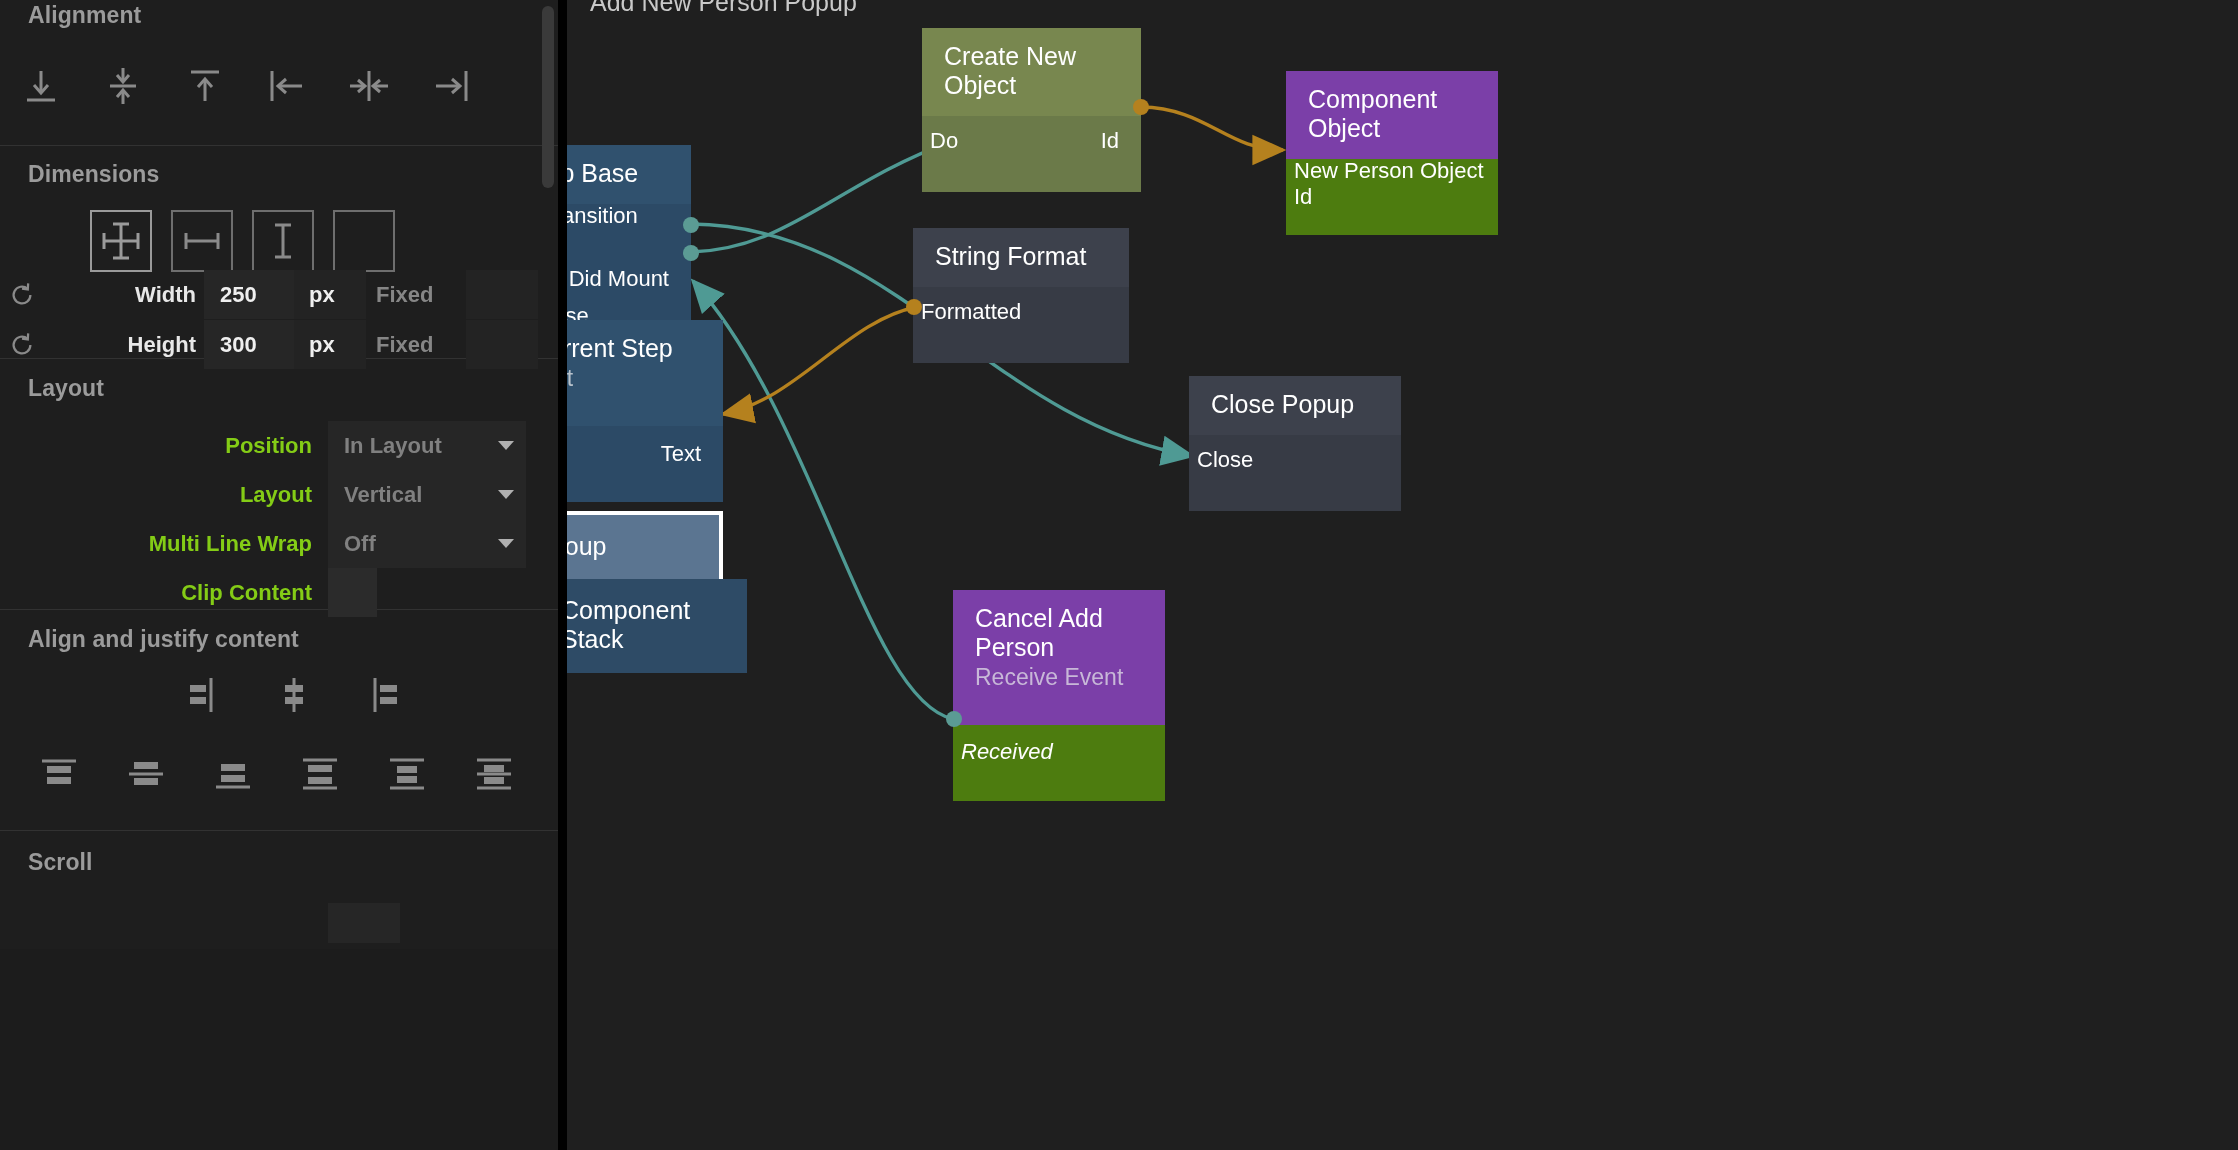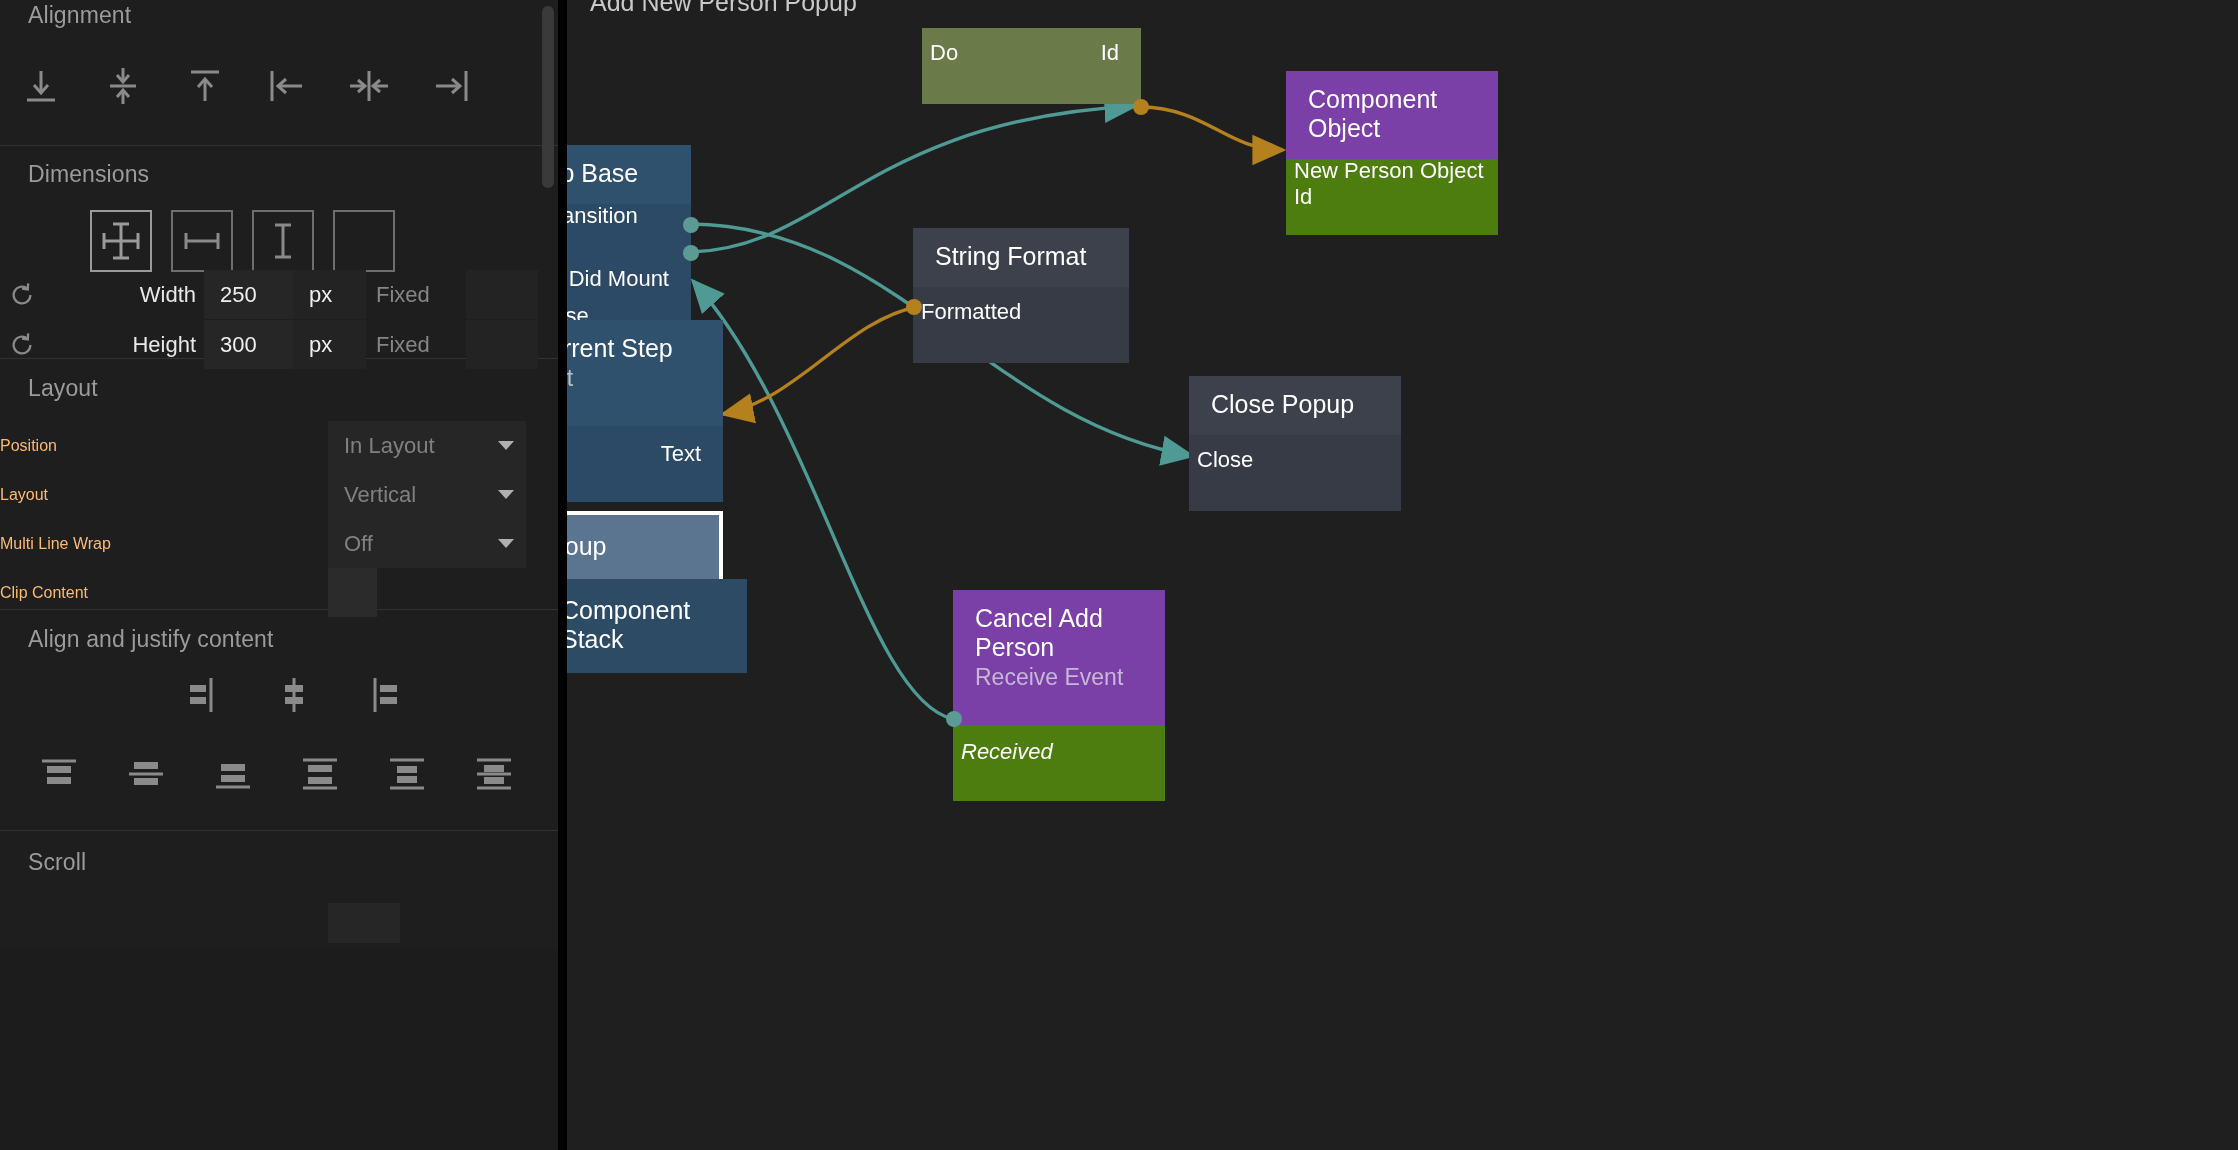--- a/index.html
+++ b/index.html
@@ -7,21 +7,21 @@
     width: 2238px; height: 1150px;
     background: #1c1c1c;
     font-family: "Liberation Sans", sans-serif;
     overflow: hidden;
   }
   #root { position: relative; width: 2238px; height: 1150px; }
 
   
   #inspector {
     position: absolute; left: 0; top: 0; width: 558px; height: 949px;
-    background: #1e1e1e; overflow: hidden;
+    background: #1e1e1e; overflow: hidden; font-weight: bold;
   }
   .sec { position: relative; }
   .sec-title {
     color: #9b9b9b; font-size: 23px; padding: 0 0 0 28px;
     letter-spacing: .1px;
   }
   .divider { height: 1px; background: #323232; width: 100%; }
 
   
   #align-sec { padding-top: 0px; height: 145px; }
@@ -68,22 +68,22 @@
   }
   .fr-extra {
     position:absolute; left: 466px; width: 72px; height: 49px; background: #232323;
   }
 
   
   #layout-sec { position:relative; height: 250px; }
   #layout-sec .sec-title { position:absolute; top: 16px; }
   .lrow { position:absolute; left:0; width: 545px; height: 49px; }
   .lrow .lbl {
-    position:absolute; left: 0; width: 312px; 
-    color: #fdba74; font-size: 16px; line-height: 49px;
+    position:absolute; left: 0; width: 312px; text-align:right;
+    color: #84cc16; font-size: 22px; line-height: 49px;
   }
   .lsel {
     position:absolute; left: 328px; width: 198px; height: 49px;
     background: #262626; display:flex; align-items:center;
     padding: 0 12px 0 16px; justify-content: space-between;
   }
   .lsel span.v { color:#808080; font-size: 22px; }
   .caret {
     width: 0; height: 0; border-left: 8px solid transparent;
     border-right: 8px solid transparent; border-top: 9px solid #b0b0b0;
@@ -436,20 +436,23 @@
         <div class="port-row">
           <span class="rightonly">Start Close Transition</span>
         </div>
       </div>
     </div>
 
     <div style="position:absolute;left:116px;top:217px;width:16px;height:16px;border-radius:50%;background:#5b9b94;"></div>
     <div style="position:absolute;left:116px;top:245px;width:16px;height:16px;border-radius:50%;background:#5b9b94;"></div>
 
     <div class="node" style="left:355px; top:28px; width:219px;">
+      <div class="node-head n-green-head">
+        <div class="node-title">Create New Object</div>
+      </div>
       <div class="node-body n-green-body" style="padding-bottom:26px;">
         <div class="port-row">
           <span class="left">Do</span>
           <span class="right">Id</span>
         </div>
       </div>
     </div>
     <div style="position:absolute;left:566px;top:99px;width:16px;height:16px;border-radius:50%;background:#b5811e;"></div>
 
     <div class="node" style="left:719px; top:71px; width:212px;">

